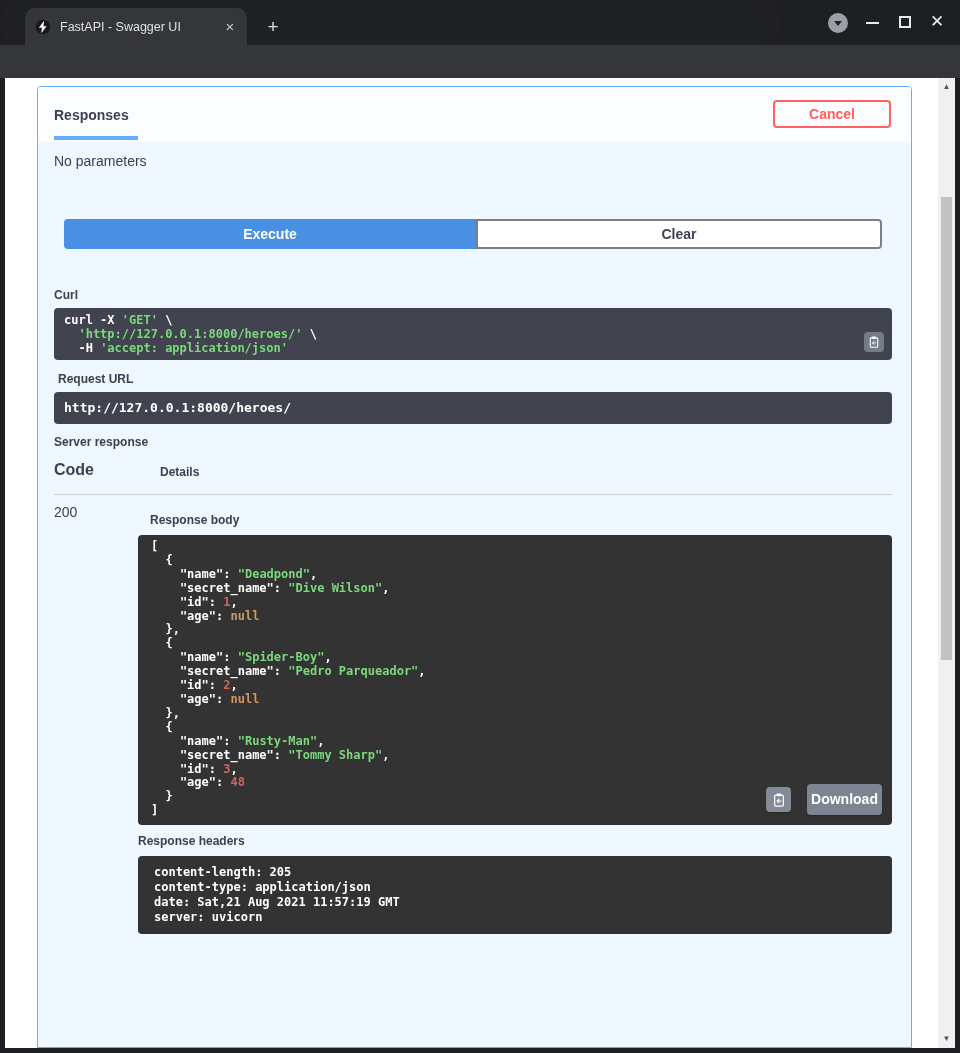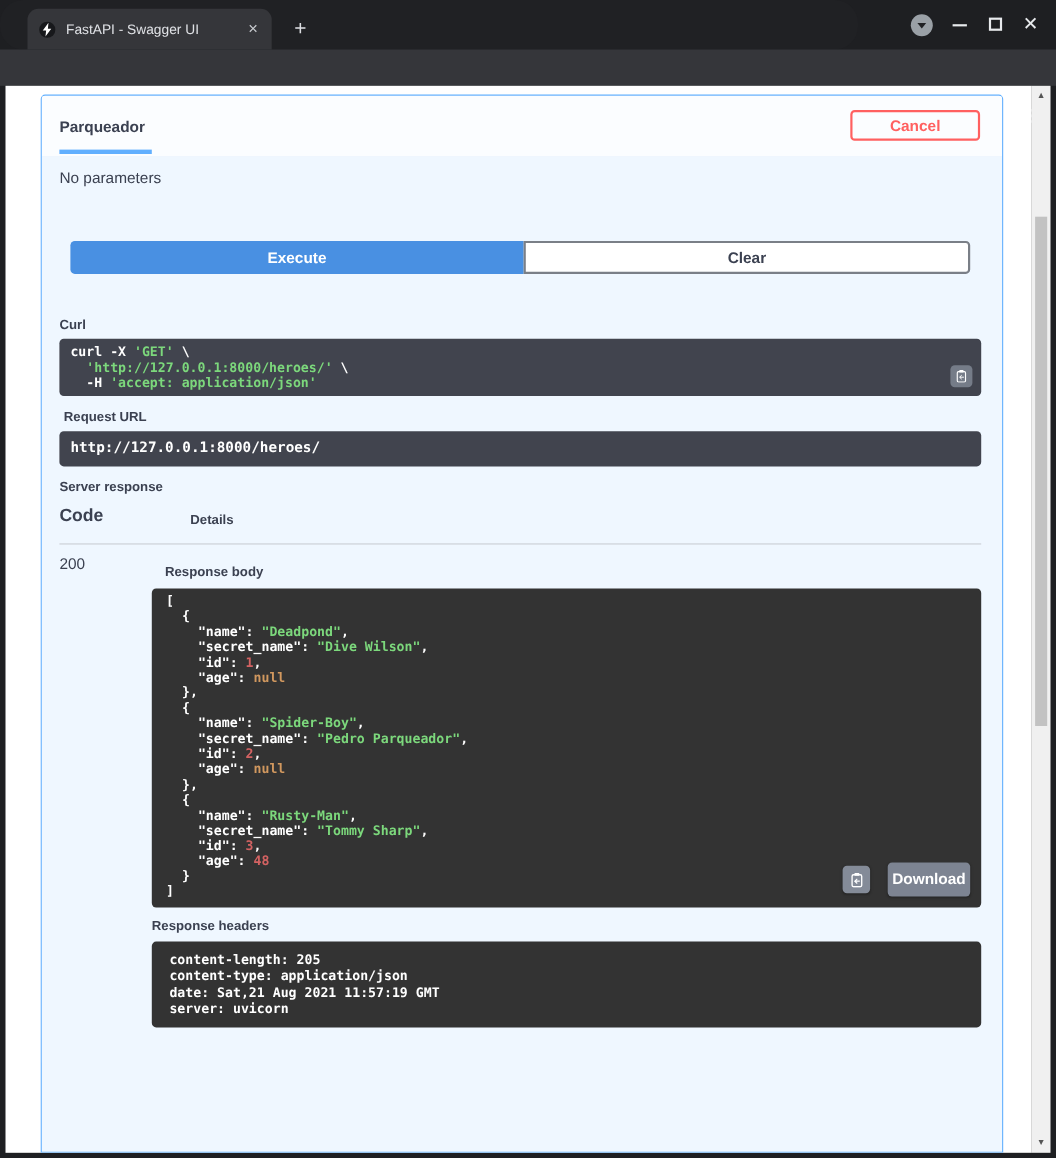--- a/index.html
+++ b/index.html
@@ -152,21 +152,21 @@
       <span class="incog-label">Incognito</span>
     </div>
     <div class="menu-dots">⋮</div>
   </div>
 
   <div class="content">
     <div class="opblock">
 
 
       <div class="params-header">
-        <div class="params-title">Parqueador</div>
+        <div class="params-title">Responses</div>
         <div class="params-underline"></div>
         <div class="cancel-btn">Cancel</div>
       </div>
 
       <div class="params-body">
         <div class="no-params">No parameters</div>
         <div class="execute-btn">Execute</div>
         <div class="clear-btn">Clear</div>
       </div>
 
@@ -186,21 +186,21 @@
           </div>
         </div>
 
         <div class="mini-label" style="left:20px; top:89px;">Request URL</div>
         <div class="darkblock requrl-block">
           <div class="code-line">http://127.0.0.1:8000/heroes/</div>
         </div>
 
         <div class="mini-label" style="left:16px; top:152px;">Server response</div>
         <div class="mini-label" style="left:16px; top:178px; font-size:16px;">Code</div>
-        <div class="mini-label" style="left:115px; top:182px;padding-left:20px;">Details</div>
+        <div class="mini-label" style="left:102px; top:182px;padding-left:20px;">Details</div>
         <div class="code-table-divider"></div>
 
         <div class="status-code">200</div>
         <div class="mini-label" style="left:112px; top:230px;">Response body</div>
         <div class="darkblock jsonbody-block">
             <div class="code-line"><span class="tok-p">[</span></div>
             <div class="code-line"><span class="tok-p">  {</span></div>
             <div class="code-line"><span class="tok-p">    "name": </span><span class="tok-s">"Deadpond"</span><span class="tok-p">,</span></div>
             <div class="code-line"><span class="tok-p">    "secret_name": </span><span class="tok-s">"Dive Wilson"</span><span class="tok-p">,</span></div>
             <div class="code-line"><span class="tok-p">    "id": </span><span class="tok-n">1</span><span class="tok-p">,</span></div>

